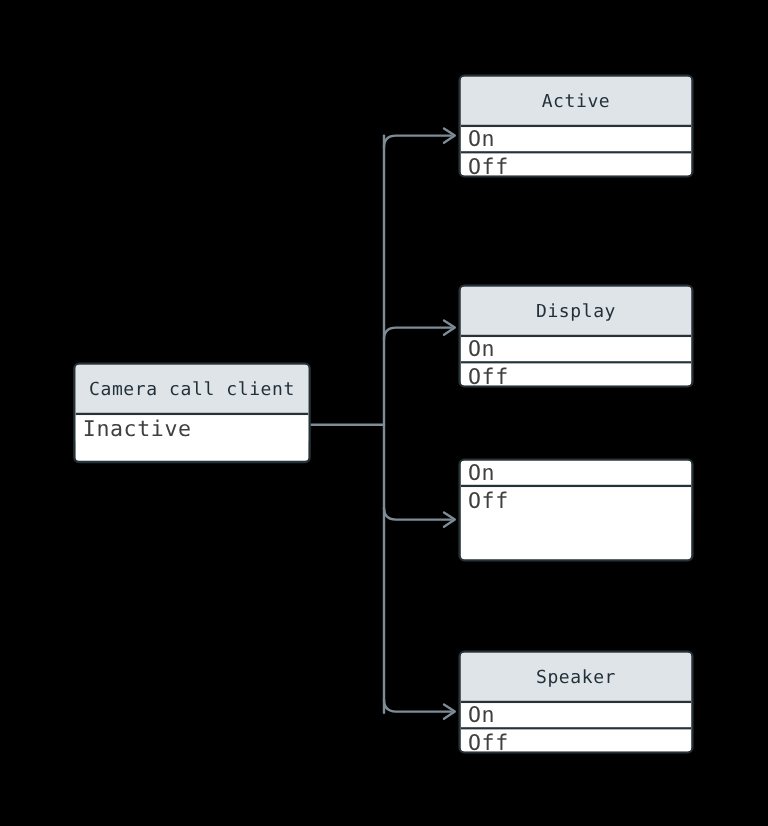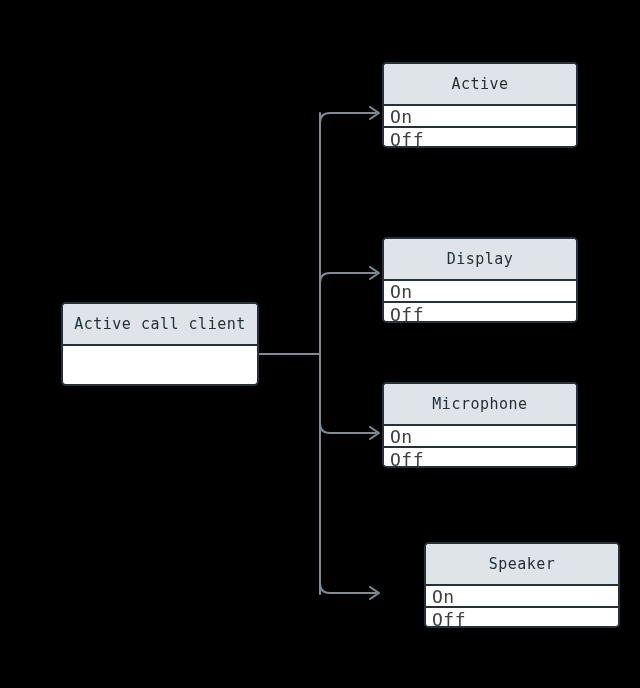--- a/index.html
+++ b/index.html
@@ -81,21 +81,21 @@
 
   
   .node-target {
     left: 382px;
     width: 196px;
     height: 86px;
   }
   #node-camera     { top: 62px;  }
   #node-display    { top: 237px; }
   #node-microphone { top: 382px; }
-  #node-speaker    { top: 542px; margin-left: 42px; }
+  #node-speaker    { top: 542px; }
 </style>
 </head>
 <body>
 
 <div id="diagram-canvas">
 
   <svg id="edge-layer" viewBox="0 0 640 688" width="640" height="688" xmlns="http://www.w3.org/2000/svg">
 
     <path d="M 259 354 L 320 354" fill="none" stroke="#7d8c95" stroke-width="2" stroke-linecap="round" stroke-linejoin="round"></path>
 
@@ -108,37 +108,37 @@
     <path d="M 370 267 L 379 273 L 370 279" fill="none" stroke="#7d8c95" stroke-width="2" stroke-linecap="round" stroke-linejoin="round"></path>
 
     <path d="M 320 423 Q 320 433 330 433 L 376 433" fill="none" stroke="#7d8c95" stroke-width="2" stroke-linecap="round" stroke-linejoin="round"></path>
     <path d="M 370 427 L 379 433 L 370 439" fill="none" stroke="#7d8c95" stroke-width="2" stroke-linecap="round" stroke-linejoin="round"></path>
 
     <path d="M 320 583 Q 320 593 330 593 L 376 593" fill="none" stroke="#7d8c95" stroke-width="2" stroke-linecap="round" stroke-linejoin="round"></path>
     <path d="M 370 587 L 379 593 L 370 599" fill="none" stroke="#7d8c95" stroke-width="2" stroke-linecap="round" stroke-linejoin="round"></path>
   </svg>
 
   <div class="node node-source" id="node-video-call-client">
-    <div class="node-header">Active call client</div>
+    <div class="node-header">Camera call client</div>
+    <div class="node-row">Inactive</div>
   </div>
 
   <div class="node node-target" id="node-camera">
     <div class="node-header">Active</div>
     <div class="node-row">On</div>
     <div class="node-row">Off</div>
   </div>
 
   <div class="node node-target" id="node-display">
     <div class="node-header">Display</div>
     <div class="node-row">On</div>
     <div class="node-row">Off</div>
   </div>
 
   <div class="node node-target" id="node-microphone">
-    <div class="node-header">Microphone</div>
     <div class="node-row">On</div>
     <div class="node-row">Off</div>
   </div>
 
   <div class="node node-target" id="node-speaker">
     <div class="node-header">Speaker</div>
     <div class="node-row">On</div>
     <div class="node-row">Off</div>
   </div>
 

